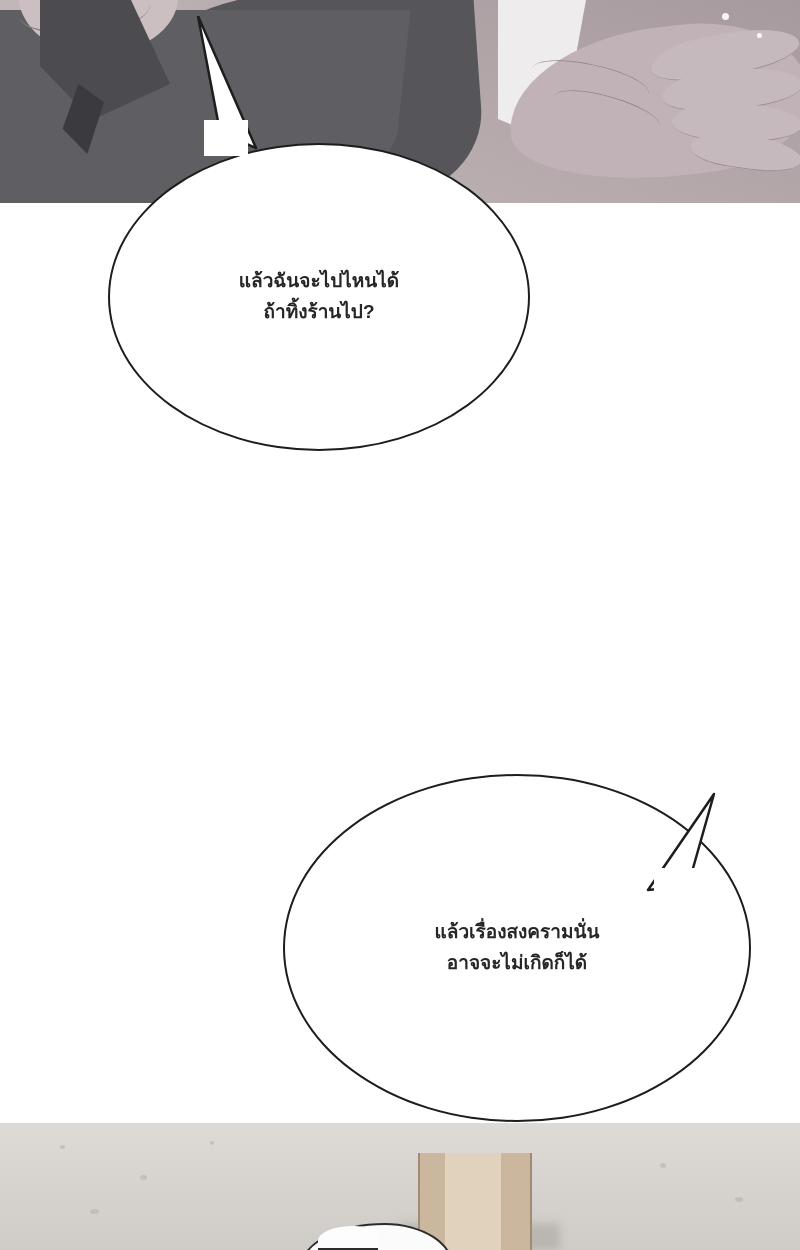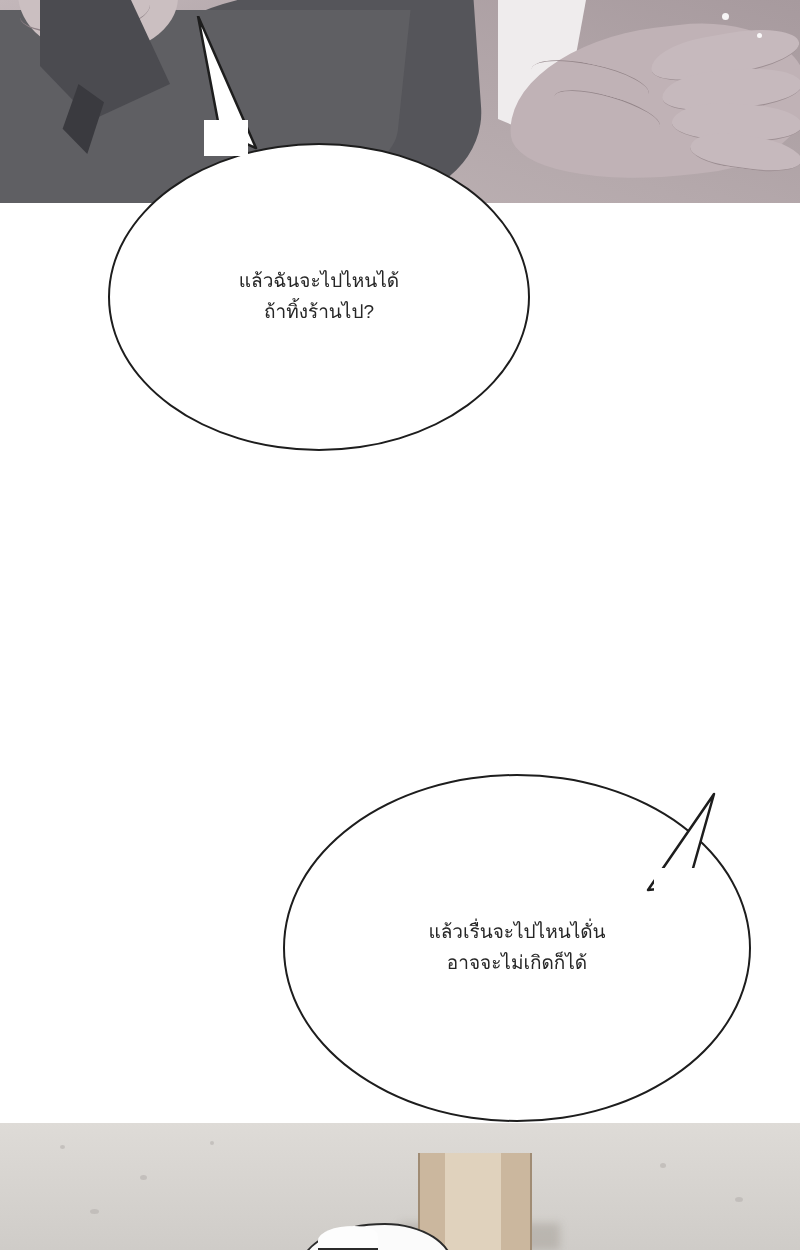--- a/index.html
+++ b/index.html
@@ -9,20 +9,21 @@
   }
   body {
     font-family: "Liberation Sans", sans-serif;
   }
   .page {
     position: relative;
     width: 800px;
     height: 1250px;
     overflow: hidden;
     background: #ffffff;
+    font-weight: bold;
   }
 
   
   .panel-top {
     position: absolute;
     left: 0;
     top: 0;
     width: 800px;
     height: 203px;
     overflow: hidden;
@@ -347,17 +348,17 @@
   <div class="balloon balloon-1">
     <div class="balloon-text">แล้วฉันจะไปไหนได้
 ถ้าทิ้งร้านไป?</div>
   </div>
 
   <svg class="tail tail-2" viewBox="0 0 90 110">
     <polygon points="84,4 18,100 58,96" fill="#ffffff" stroke="#1d1d1d" stroke-width="2.5" stroke-linejoin="round"></polygon>
     <rect x="24" y="78" width="48" height="32" fill="#ffffff"></rect>
   </svg>
   <div class="balloon balloon-2">
-    <div class="balloon-text">แล้วเรื่นจะไปไหนไดั่น
+    <div class="balloon-text">แล้วเรื่องสงครามนั่น
 อาจจะไม่เกิดก็ได้</div>
   </div>
 
 </div>
 
 </body></html>

